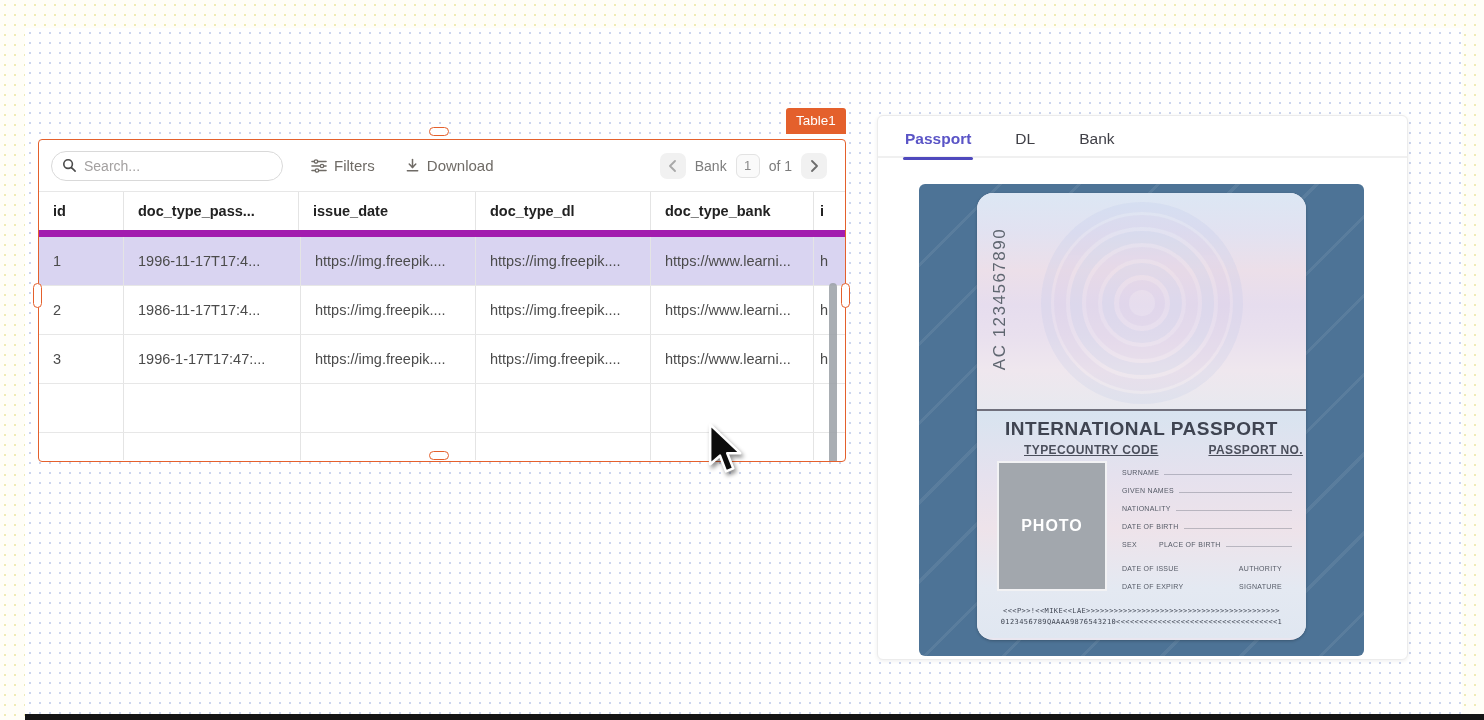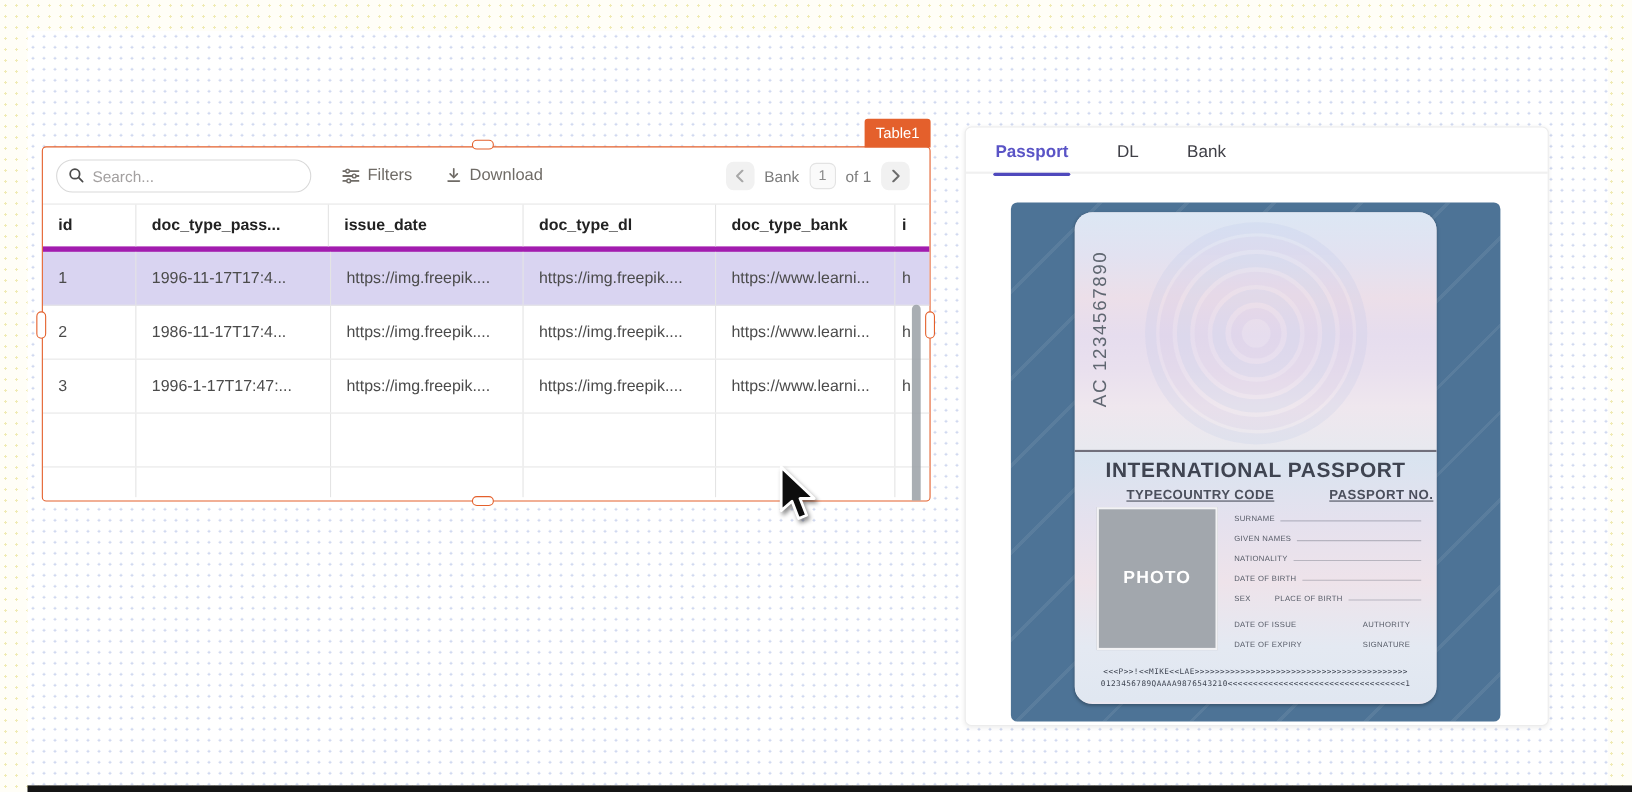--- a/index.html
+++ b/index.html
@@ -21,21 +21,21 @@
   }
   .bottom-bar { position:absolute; left:25px; right:0; bottom:0; height:6px; background:#151515; }
 
   
   .widget-label {
     position:absolute; left:786px; top:108px; width:60px; height:26px;
     background:#e4602c; color:#fff; font-size:13.5px; line-height:26px;
     text-align:center; border-radius:3px 3px 0 0; z-index:5;
   }
   .table-widget {
-    position:absolute; left:38px; top:133px; width:808px; height:323px;
+    position:absolute; left:38px; top:139px; width:808px; height:323px;
     background:#fff; border:1.5px solid #e4602c; border-radius:4px; z-index:4;
     overflow:hidden;
   }
   .handle { position:absolute; background:#fff; border:1.5px solid #e4602c; border-radius:5px; z-index:6; }
   .handle.h-top    { left:429px; top:127px;  width:20px; height:9px; }
   .handle.h-bottom { left:429px; top:451px;  width:20px; height:9px; }
   .handle.h-left   { left:33px;  top:283px;  width:9px;  height:25px; }
   .handle.h-right  { left:841px; top:283px;  width:9px;  height:25px; }
 
   .toolbar { position:relative; height:51px; display:flex; align-items:center; padding:0 18px 0 12px; }
@@ -52,21 +52,21 @@
   .pager { margin-left:auto; display:flex; align-items:center; gap:9px; }
   .pg-btn { width:26px; height:26px; border-radius:7px; background:#f1f1f1; display:flex; align-items:center; justify-content:center; cursor:pointer; }
   .pg-text { color:#7c7c7c; font-size:14px; }
   .pg-input {
     width:24px; height:24px; border:1px solid #e3e3e3; border-radius:6px;
     background:#fafafa; text-align:center; font-size:13px; color:#8a8a8a; outline:none; font-family:inherit;
   }
 
   .grid { position:relative; }
   .trow { display:flex; border-bottom:1px solid #e7e7e7; }
-  .trow.head { border-top:1px solid #e7e7e7; border-bottom:5px solid #a21caf; }
+  .trow.head { border-top:1px solid #e7e7e7; border-bottom:7px solid #a21caf; }
   .cell { padding-left:14px; font-size:14.5px; color:#4b4b4b; white-space:nowrap; overflow:hidden;
           border-right:1px solid #e4e4e4; height:48px; line-height:48px; flex:none; }
   .head .cell { height:38px; line-height:38px; font-weight:bold; color:#222; font-size:14.5px; }
   .c0{width:85px} .c1{width:177px} .c2{width:175px} .c3{width:175px} .c4{width:163px} .c5{width:31px; border-right:none; padding-left:6px;}
   .trow.selected { background:#d9d4f1; }
   .trow.empty .cell { height:48px; }
   .trow.empty2 { border-bottom:none; }
   .trow.empty2 .cell { height:27px; }
 
   .vscroll { position:absolute; right:8px; top:92px; width:8px; height:185px; background:#9aa0a6; opacity:.85; border-radius:4px; z-index:3; }

